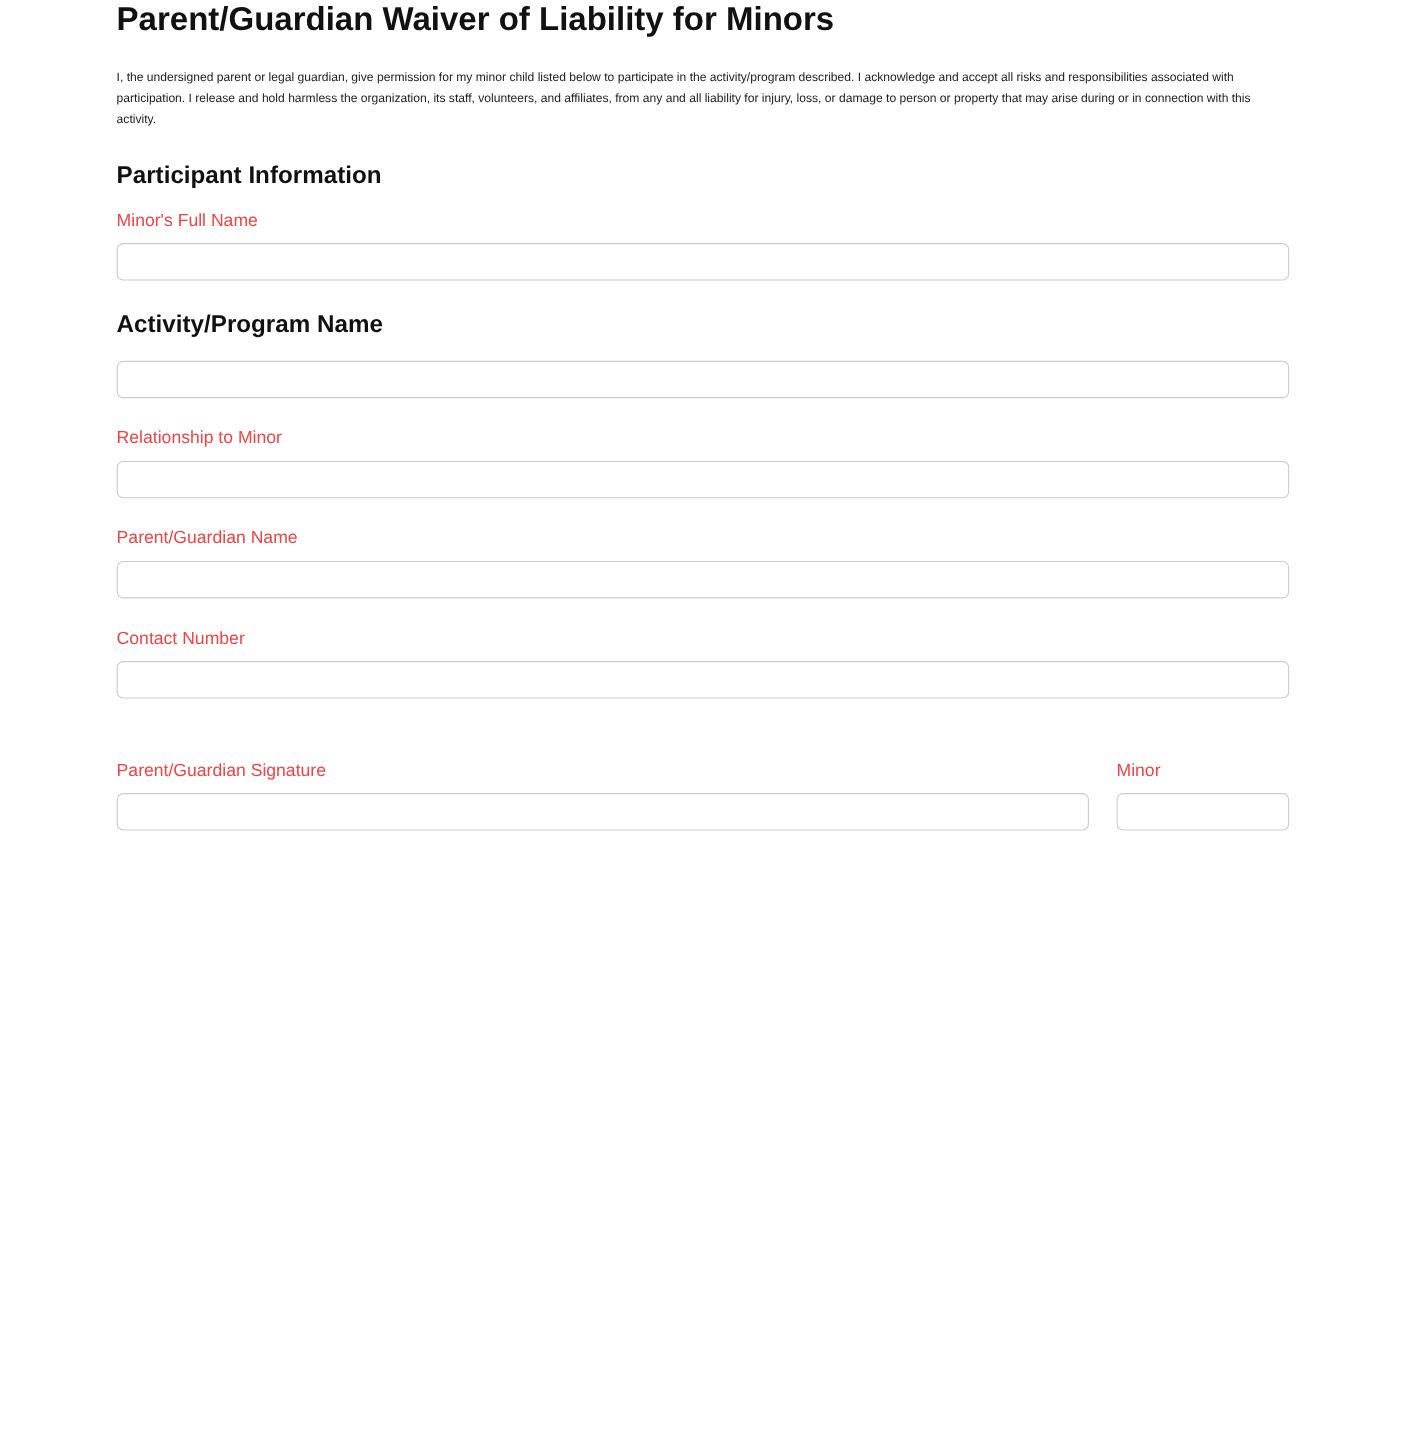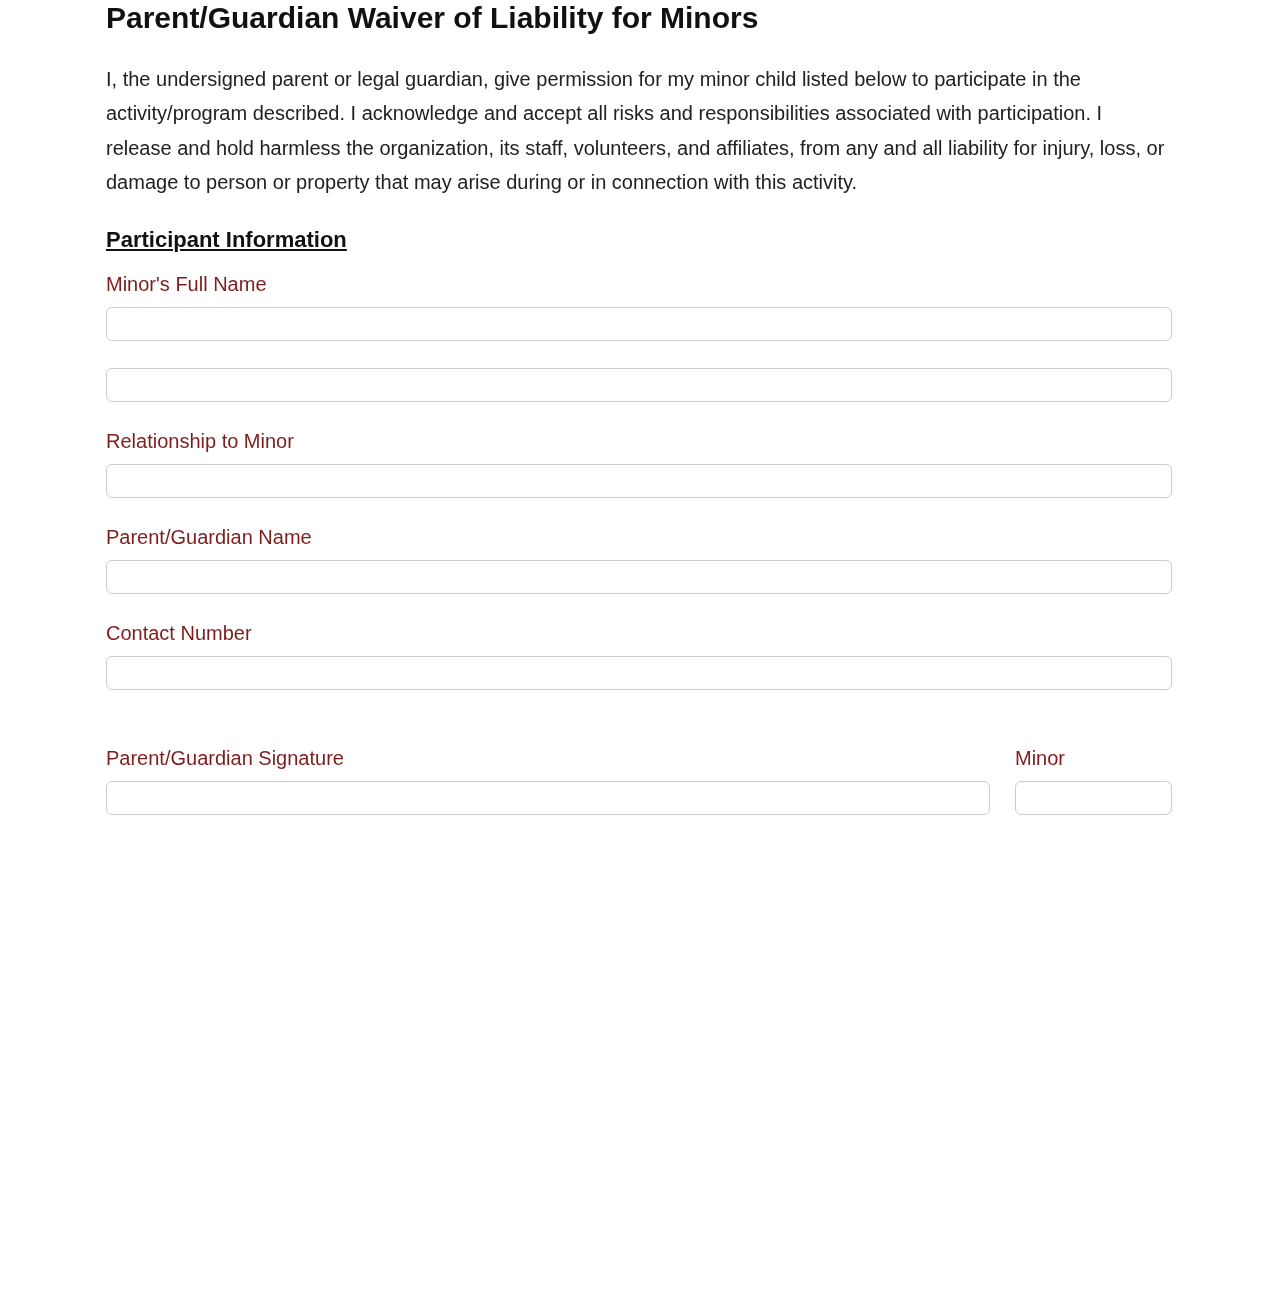--- a/index.html
+++ b/index.html
@@ -19,41 +19,40 @@
     margin: 0 auto;
   }
   h1.page-title {
     font-size: 30px;
     line-height: 1.2;
     font-weight: 700;
     color: #111111;
     margin: 0 0 26px 0;
   }
   p.body-text {
-    font-size: 20px;
+    font-size: 11px;
     line-height: 1.72;
     color: #212121;
     margin: 0 0 20px 0;
   }
   h2.section-heading {
     font-size: 22px;
     line-height: 1.2;
     font-weight: 700;
     color: #111111;
     margin: 27px 0 19px 0;
-    text-decoration: underline;
   }
   .field {
     margin-bottom: 27px;
   }
   .field-label {
     display: block;
-    font-size: 20px;
+    font-size: 16px;
     line-height: 1.2;
-    color: #7f1d1d;
+    color: #ef4444;
     margin-bottom: 11px;
   }
   input.text-input {
     display: block;
     width: 100%;
     height: 34px;
     border: 1px solid #cccccc;
     border-radius: 6px;
     background: #ffffff;
     padding: 0 12px;
@@ -86,20 +85,21 @@
   <p class="body-text">I, the undersigned parent or legal guardian, give permission for my minor child listed below to participate in the activity/program described. I acknowledge and accept all risks and responsibilities associated with participation. I release and hold harmless the organization, its staff, volunteers, and affiliates, from any and all liability for injury, loss, or damage to person or property that may arise during or in connection with this activity.</p>
 
   <h2 class="section-heading">Participant Information</h2>
 
   <div class="field">
     <label class="field-label">Minor's Full Name</label>
     <input class="text-input" type="text" value="" style="">
   </div>
 
 
+  <h2 class="section-heading">Activity/Program Name</h2>
 
   <div class="field">
     <input class="text-input" type="text" value="" style="">
   </div>
 
 
   <div class="field">
     <label class="field-label">Relationship to Minor</label>
     <input class="text-input" type="text" value="" style="">
   </div>

